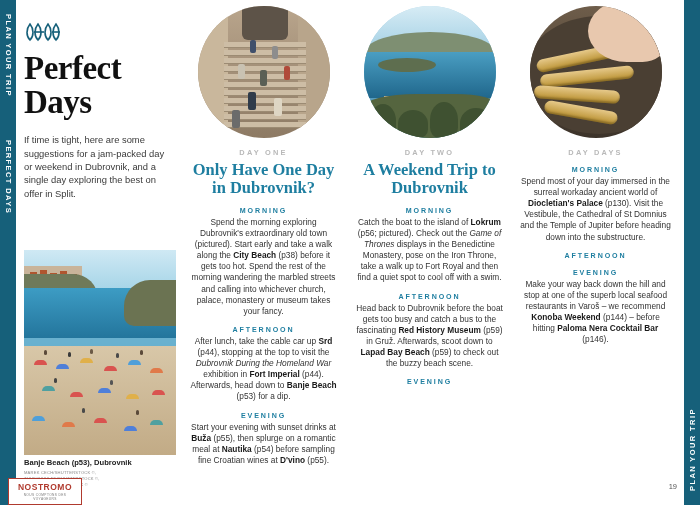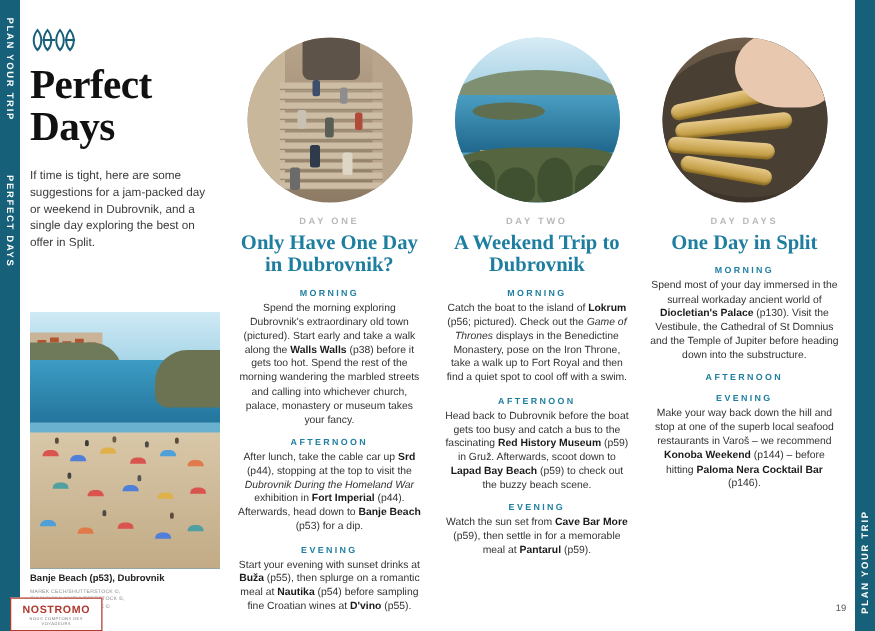--- a/index.html
+++ b/index.html
@@ -167,21 +167,21 @@
   .nostromo .n2 {
     font-size: 3.2px;
     color: #777;
     letter-spacing: .4px;
     margin-top: 1px;
   }
 
   
   .day-col {
     position: absolute;
-    top: 30px;
+    top: 6px;
     width: 155px;
   }
   .day-col.one { left: 186px; }
   .day-col.two { left: 352px; }
   .day-col.three { left: 518px; }
 
   .circle-photo {
     width: 132px;
     height: 132px;
     border-radius: 50%;
@@ -369,21 +369,21 @@
       <div class="p" style="left:62px; top:64px; width:7px;  height:16px; background:#5a5f55;"></div>
       <div class="p" style="left:86px; top:60px; width:6px;  height:14px; background:#b04a3a;"></div>
       <div class="p" style="left:50px; top:86px; width:8px;  height:18px; background:#2f3b4a;"></div>
       <div class="p" style="left:76px; top:92px; width:8px;  height:18px; background:#ded6c4;"></div>
       <div class="p" style="left:34px; top:104px;width:8px;  height:18px; background:#6b6b6b;"></div>
     </div>
     <div class="day-label">DAY ONE</div>
     <div class="day-title">Only Have One Day in Dubrovnik?</div>
 
     <div class="sec-label">MORNING</div>
-    <div class="body-text">Spend the morning exploring Dubrovnik's extraordinary old town (pictured). Start early and take a walk along the <b>Walls Walls</b> (p38) before it gets too hot. Spend the rest of the morning wandering the marbled streets and calling into whichever church, palace, monastery or museum takes your fancy.</div>
+    <div class="body-text">Spend the morning exploring Dubrovnik's extraordinary old town (pictured). Start early and take a walk along the <b>City Beach</b> (p38) before it gets too hot. Spend the rest of the morning wandering the marbled streets and calling into whichever church, palace, monastery or museum takes your fancy.</div>
 
     <div class="sec-label">AFTERNOON</div>
     <div class="body-text">After lunch, take the cable car up <b>Srd</b> (p44), stopping at the top to visit the <i>Dubrovnik During the Homeland War</i> exhibition in <b>Fort Imperial</b> (p44). Afterwards, head down to <b>Banje Beach</b> (p53) for a dip.</div>
 
     <div class="sec-label">EVENING</div>
     <div class="body-text">Start your evening with sunset drinks at <b>Buža</b> (p55), then splurge on a romantic meal at <b>Nautika</b> (p54) before sampling fine Croatian wines at <b>D'vino</b> (p55).</div>
   </div>
 
   <div class="day-col two">
     <div class="circle-photo ph-bay">
@@ -401,35 +401,33 @@
     <div class="day-label">DAY TWO</div>
     <div class="day-title">A Weekend Trip to Dubrovnik</div>
 
     <div class="sec-label">MORNING</div>
     <div class="body-text">Catch the boat to the island of <b>Lokrum</b> (p56; pictured). Check out the <i>Game of Thrones</i> displays in the Benedictine Monastery, pose on the Iron Throne, take a walk up to Fort Royal and then find a quiet spot to cool off with a swim.</div>
 
     <div class="sec-label">AFTERNOON</div>
     <div class="body-text">Head back to Dubrovnik before the boat gets too busy and catch a bus to the fascinating <b>Red History Museum</b> (p59) in Gruž. Afterwards, scoot down to <b>Lapad Bay Beach</b> (p59) to check out the buzzy beach scene.</div>
 
     <div class="sec-label">EVENING</div>
-    <div class="body-text">Watch the sun set from <b>Cave Bar More</b> (p59), then settle in for a memorable meal at <b>Pantarul</b> (p59).</div>
   </div>
 
   <div class="day-col three">
     <div class="circle-photo ph-food">
       <div class="pan"></div>
       <div class="fish" style="left:6px;  top:46px; width:82px; transform:rotate(-12deg);"></div>
       <div class="fish" style="left:10px; top:64px; width:94px; transform:rotate(-6deg);"></div>
       <div class="fish" style="left:4px;  top:82px; width:86px; transform:rotate(4deg);"></div>
       <div class="fish" style="left:14px; top:100px;width:74px; transform:rotate(10deg);"></div>
       <div class="sleeve"></div>
       <div class="hand"></div>
     </div>
     <div class="day-label">DAY DAYS</div>
-    <div class="day-title">One Day in Split</div>
 
     <div class="sec-label">MORNING</div>
     <div class="body-text">Spend most of your day immersed in the surreal workaday ancient world of <b>Diocletian's Palace</b> (p130). Visit the Vestibule, the Cathedral of St Domnius and the Temple of Jupiter before heading down into the substructure.</div>
 
     <div class="sec-label">AFTERNOON</div>
 
     <div class="sec-label">EVENING</div>
     <div class="body-text">Make your way back down the hill and stop at one of the superb local seafood restaurants in Varoš – we recommend <b>Konoba Weekend</b> (p144) – before hitting <b>Paloma Nera Cocktail Bar</b> (p146).</div>
   </div>
 

